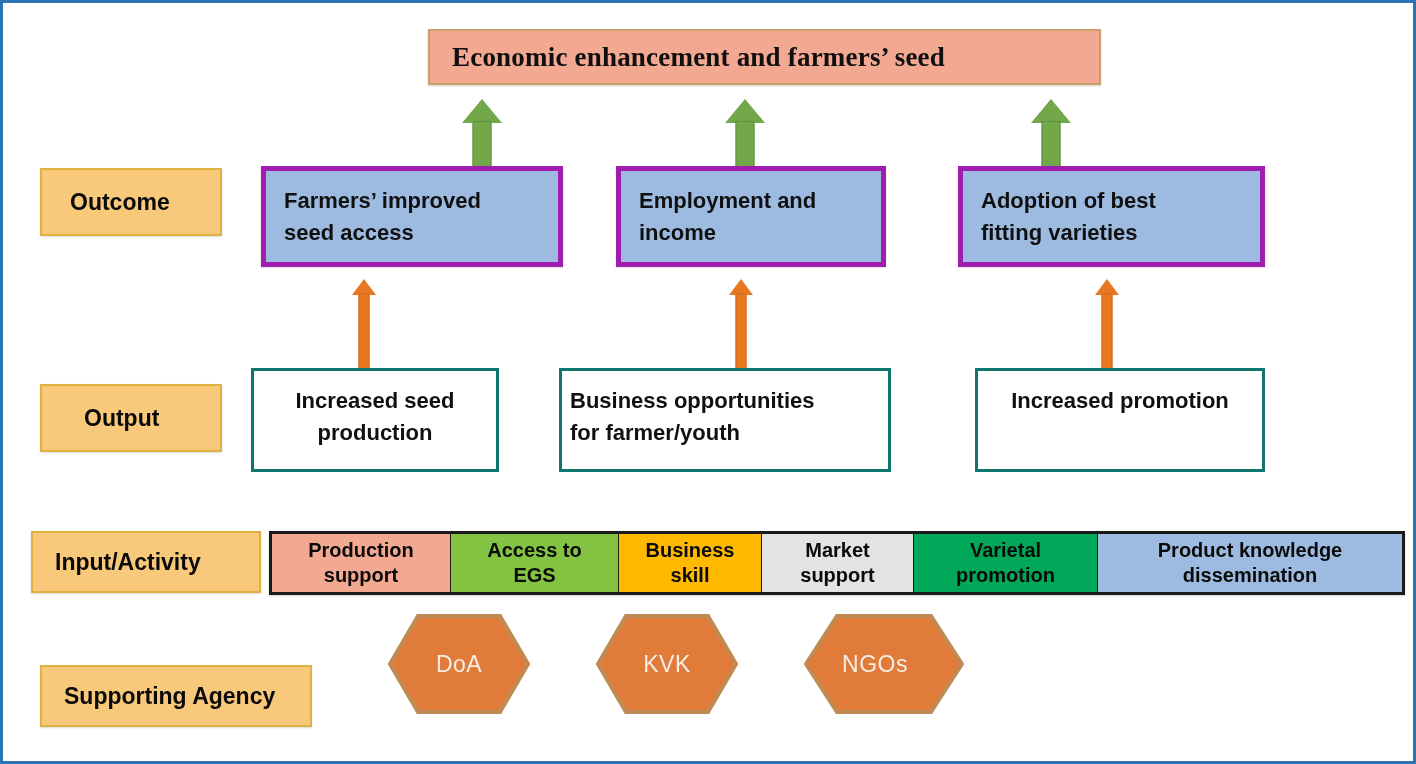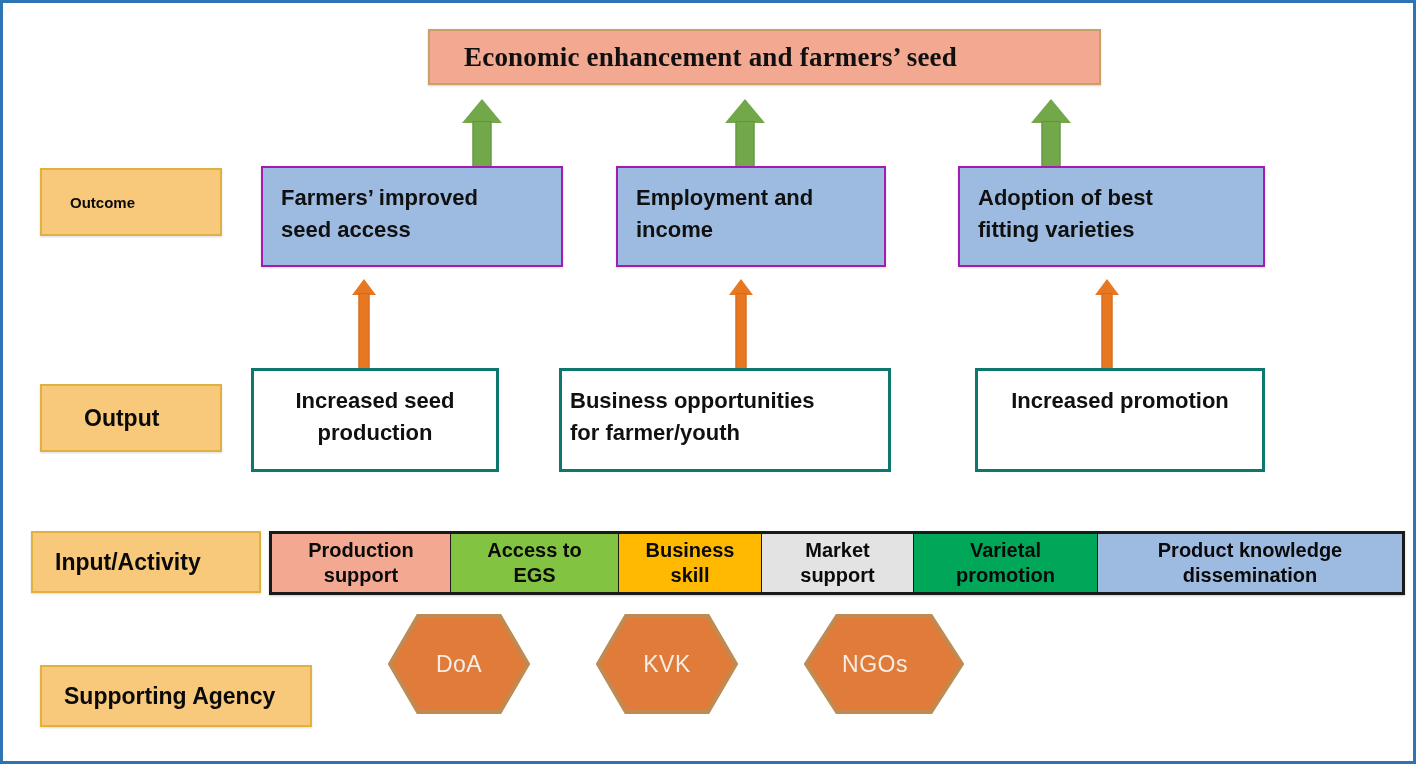--- a/index.html
+++ b/index.html
@@ -20,21 +20,21 @@
 
   
   .abs { position: absolute; box-sizing: border-box; }
 
   
   .goal-box {
     left: 425px; top: 26px; width: 673px; height: 56px;
     background: #F2A891;
     border: 2px solid #C8A06A;
     display: flex; align-items: center;
-    padding-left: 34px;
+    padding-left: 22px;
     box-shadow: 0 1px 2px rgba(0,0,0,.18);
   }
   .goal-text {
     font-family: "Liberation Serif", serif;
     font-weight: bold;
     font-size: 27px;
     color: #101010;
     letter-spacing: .2px;
     white-space: nowrap;
   }
@@ -45,32 +45,32 @@
     border: 2px solid #E0B040;
     display: flex; align-items: center;
     box-shadow: 0 1px 2px rgba(0,0,0,.15);
   }
   .row-label span {
     font-weight: bold;
     color: #0a0a0a;
     white-space: nowrap;
   }
   .label-outcome  { left: 37px;  top: 165px; width: 182px; height: 68px; padding-left: 28px; }
-  .label-outcome  span { font-size: 15px; }
+  .label-outcome  span { font-size: 23px; }
   .label-output   { left: 37px;  top: 381px; width: 182px; height: 68px; padding-left: 42px; }
   .label-output   span { font-size: 23px; }
   .label-input    { left: 28px;  top: 528px; width: 230px; height: 62px; padding-left: 22px; }
   .label-input    span { font-size: 23px; }
   .label-support  { left: 37px;  top: 662px; width: 272px; height: 62px; padding-left: 22px; }
   .label-support  span { font-size: 23px; }
 
   
   .outcome-box {
     background: #9DBBE0;
-    border: 2px solid #a21caf;
+    border: 5px solid #a21caf;
     top: 163px; height: 101px;
     padding: 14px 0 0 18px;
     box-shadow: 0 1px 2px rgba(0,0,0,.13);
   }
   .outcome-box .txt {
     font-size: 22px; font-weight: bold; color: #101010;
     line-height: 32px;
   }
   .oc1 { left: 258px; width: 302px; }
   .oc2 { left: 613px; width: 270px; }

